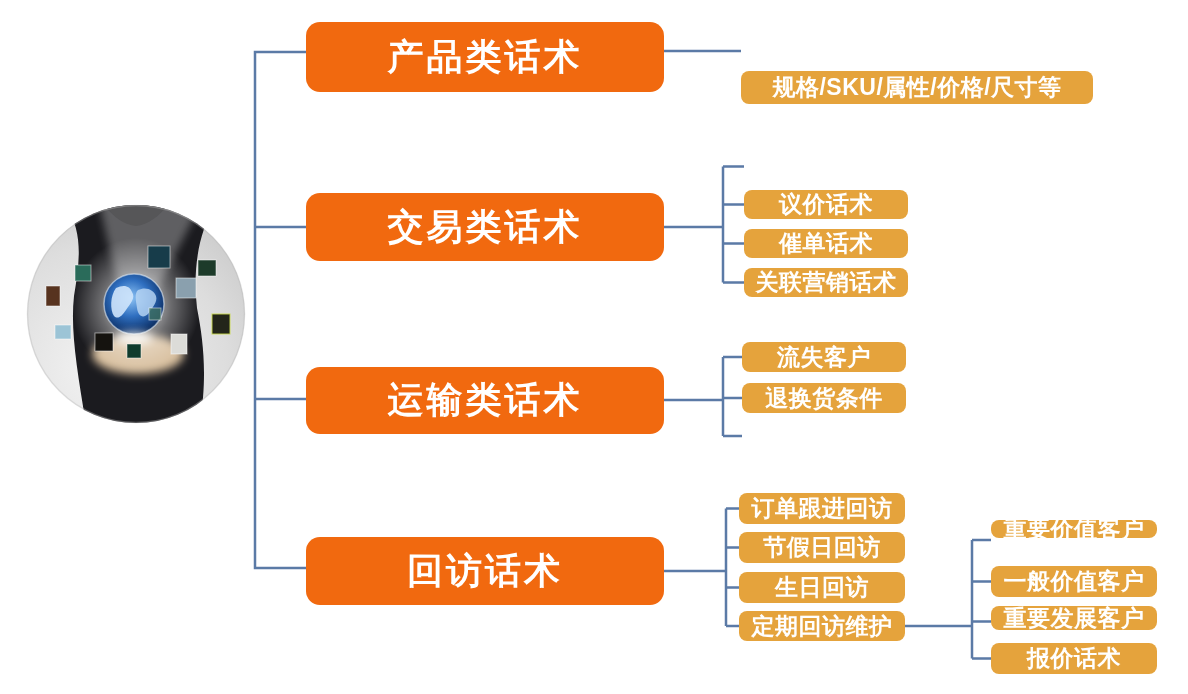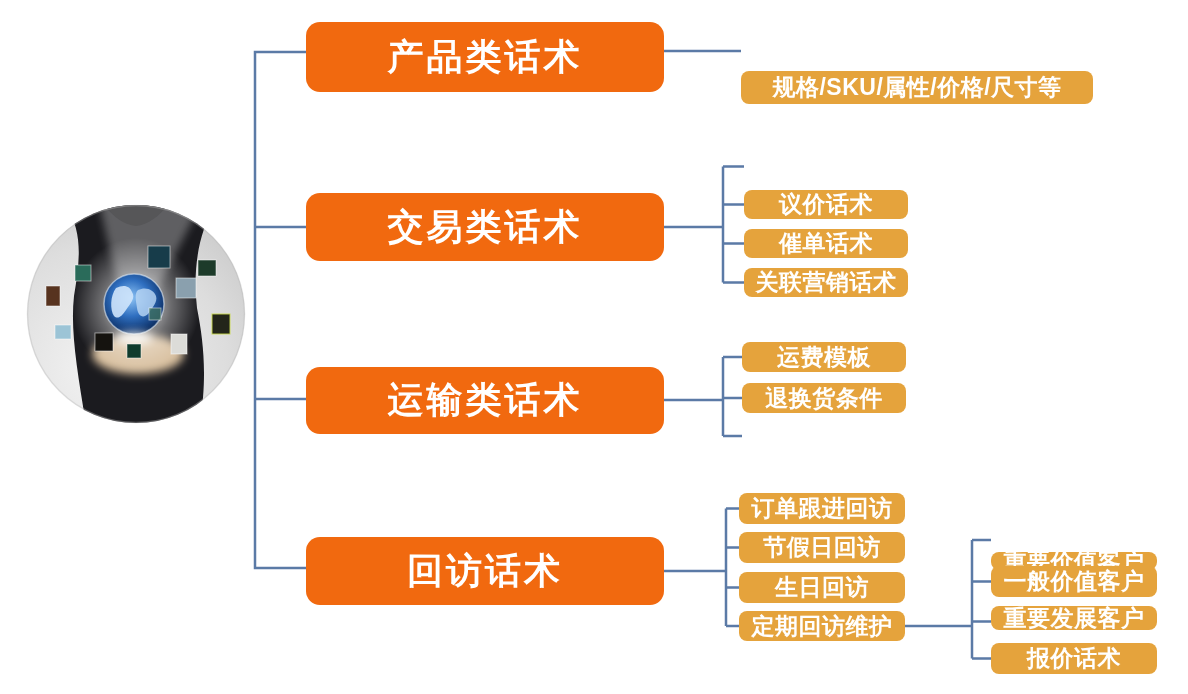--- a/index.html
+++ b/index.html
@@ -131,26 +131,26 @@
   <div class="node branch" style="left:306px; top:193px; width:358px; height:68px;">交易类话术</div>
   <div class="node branch" style="left:306px; top:367px; width:358px; height:67px;">运输类话术</div>
   <div class="node branch" style="left:306px; top:537px; width:358px; height:68px;">回访话术</div>
 
   <div class="node child" style="left:741px; top:35px; width:352px; height:33px;margin-top:36px;">规格/SKU/属性/价格/尺寸等</div>
 
   <div class="node child" style="left:744px; top:190px; width:164px; height:29px;">议价话术</div>
   <div class="node child" style="left:744px; top:229px; width:164px; height:29px;">催单话术</div>
   <div class="node child" style="left:744px; top:268px; width:164px; height:29px;">关联营销话术</div>
 
-  <div class="node child" style="left:742px; top:342px; width:164px; height:30px;">运费模板</div>
+  <div class="node child" style="left:742px; top:342px; width:164px; height:30px;">流失客户</div>
   <div class="node child" style="left:742px; top:383px; width:164px; height:30px;">退换货条件</div>
 
   <div class="node child" style="left:739px; top:493px; width:166px; height:31px;">订单跟进回访</div>
   <div class="node child" style="left:739px; top:532px; width:166px; height:31px;">节假日回访</div>
   <div class="node child" style="left:739px; top:572px; width:166px; height:31px;">生日回访</div>
   <div class="node child" style="left:739px; top:611px; width:166px; height:30px;">定期回访维护</div>
 
-  <div class="node child" style="left:991px; top:552px; width:166px; height:18px;">重要价值客户</div>
+  <div class="node child" style="left:991px; top:520px; width:166px; height:18px;">重要价值客户</div>
   <div class="node child" style="left:991px; top:566px; width:166px; height:31px;">一般价值客户</div>
   <div class="node child" style="left:991px; top:606px; width:166px; height:24px;">重要发展客户</div>
   <div class="node child" style="left:991px; top:643px; width:166px; height:31px;">报价话术</div>
 
 </div>
 
 </body></html>

